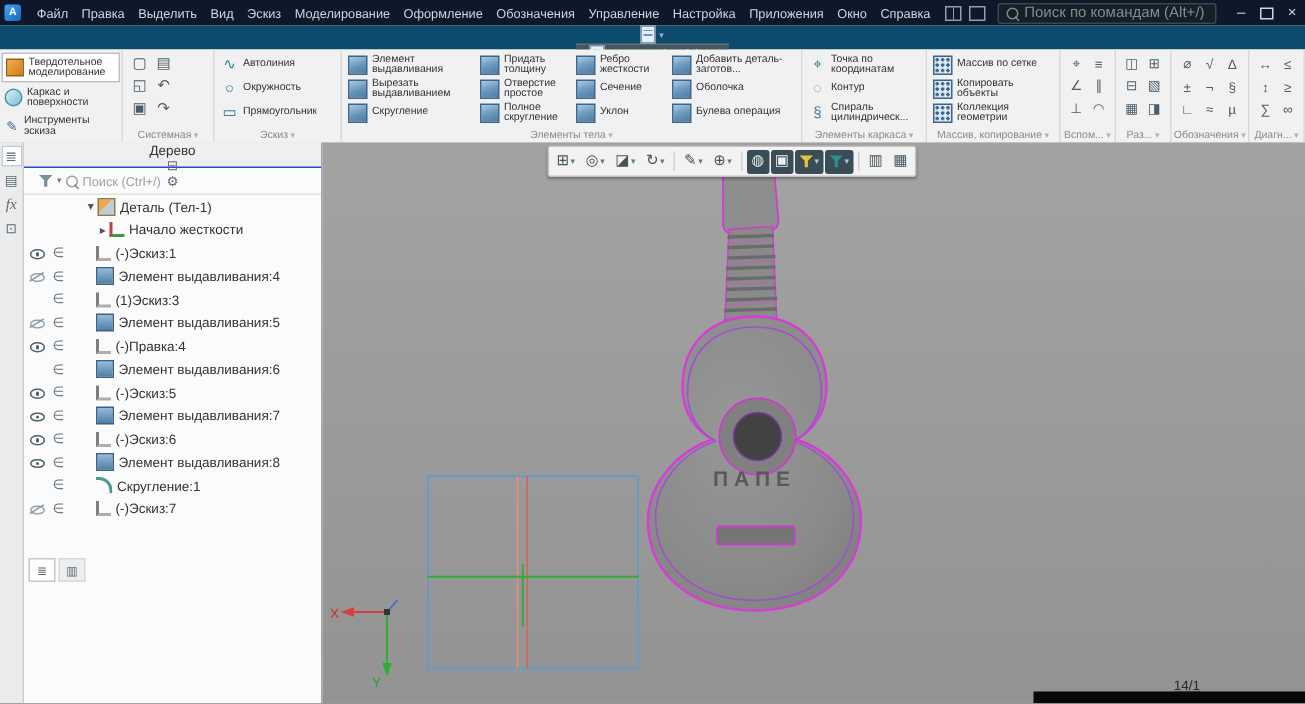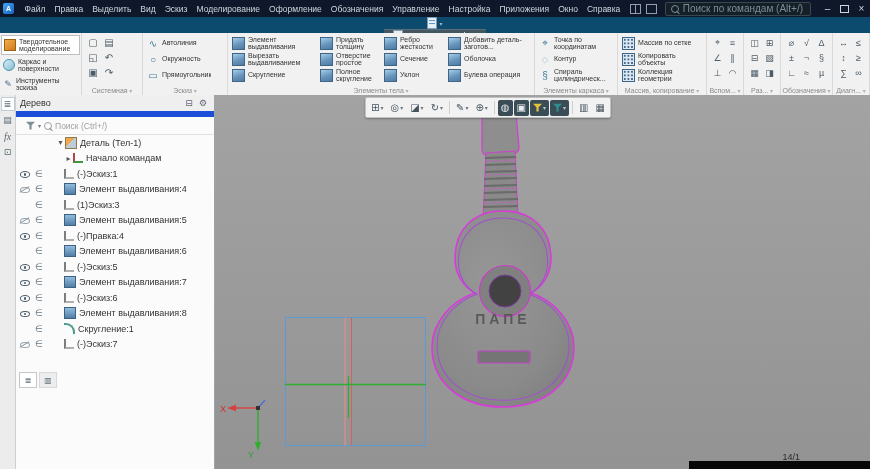--- a/index.html
+++ b/index.html
@@ -46,21 +46,21 @@
   .cube.dots{background:radial-gradient(circle,#3e6488 1px,transparent 1.2px) 0 0/3.6px 3.6px,#dbe8f2;}
   .bodygrid{display:grid;grid-template-rows:repeat(3,16px);grid-template-columns:88px 64px 64px 84px;grid-auto-flow:column;align-items:center;}
   .rgrid{display:grid;grid-template-rows:repeat(3,15px);grid-auto-flow:column;grid-auto-columns:15px;align-items:center;justify-items:center;color:#4c5c68;font-size:9px;}
   
   .rail{position:absolute;left:0;top:95px;width:16px;height:374px;background:#ececec;border-right:1px solid #cfcfcf;display:flex;flex-direction:column;align-items:center;padding-top:2px;gap:2px;box-sizing:border-box;}
   .ri{width:14px;height:14px;display:flex;align-items:center;justify-content:center;font-size:9px;color:#5a6a74;}
   .ri.active{background:#fff;border:1px solid #c0cdd6;box-sizing:border-box;}
   .ri.fx{font-style:italic;font-size:10px;font-family:"Liberation Serif",serif;}
   
   .tree{position:absolute;left:16px;top:95px;width:199px;height:374px;background:#fbfbfb;border-right:1px solid #9aa5ac;box-sizing:border-box;}
-  .thead{height:16px;background:#efefef;border-bottom:6px solid #1d4ed8;display:flex;align-items:center;padding:0 4px;font-size:9px;color:#333;}
+  .thead{height:16px;background:#efefef;border-bottom:1px solid #1d4ed8;display:flex;align-items:center;padding:0 4px;font-size:9px;color:#333;flex-direction:column;}
   .thead .sp{flex:1;}
   .hic{width:14px;text-align:center;color:#667;font-size:9px;}
   .tfilter{height:17px;border-bottom:1px solid #e2e2e2;display:flex;align-items:center;padding:0 10px;gap:3px;}
   .funnel{width:9px;height:9px;background:#7e8e98;clip-path:polygon(0 8%,100% 8%,62% 46%,62% 95%,38% 95%,38% 46%);flex:none;}
   .fcar{font-size:6px;color:#778;}
   .tsearch{color:#a0a0a0;font-size:8.5px;white-space:nowrap;}
   .trows{font-size:9px;color:#333;}
   .trow{display:flex;align-items:center;height:15.5px;padding-left:2px;}
   .gut{width:14px;flex:none;display:flex;justify-content:center;align-items:center;}
   .eye{width:12px;height:10px;position:relative;}
@@ -352,21 +352,21 @@
           <span class="gut"></span>
         <span class="car lvl0">▾</span>
         <span class="ti ti-part"></span>
         <span class="tl">Деталь (Тел-1)</span>
       </div>
       <div class="trow">
         <span class="gut"></span>
           <span class="gut"></span>
         <span class="car lvl1">▸</span>
         <span class="ti ti-origin"></span>
-        <span class="tl">Начало командам</span>
+        <span class="tl">Начало жесткости</span>
       </div>
       <div class="trow">
         <span class="gut">
             <span class="eye"></span>
           </span>
         <span class="gut">
             <span class="elem">∈</span>
           </span>
         <span class="ti ti-sketch lvl1"></span>
         <span class="tl">(-)Эскиз:1</span>

